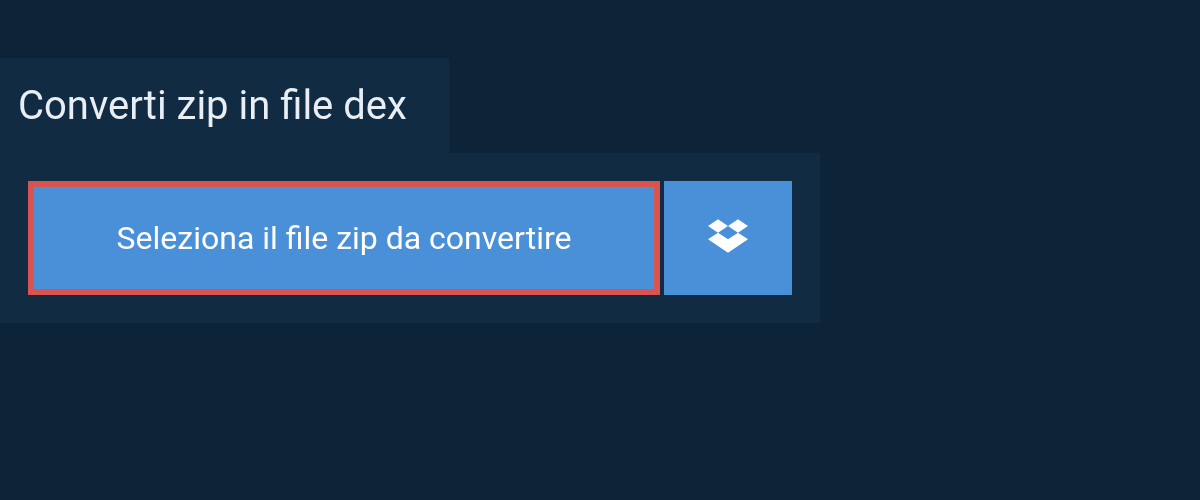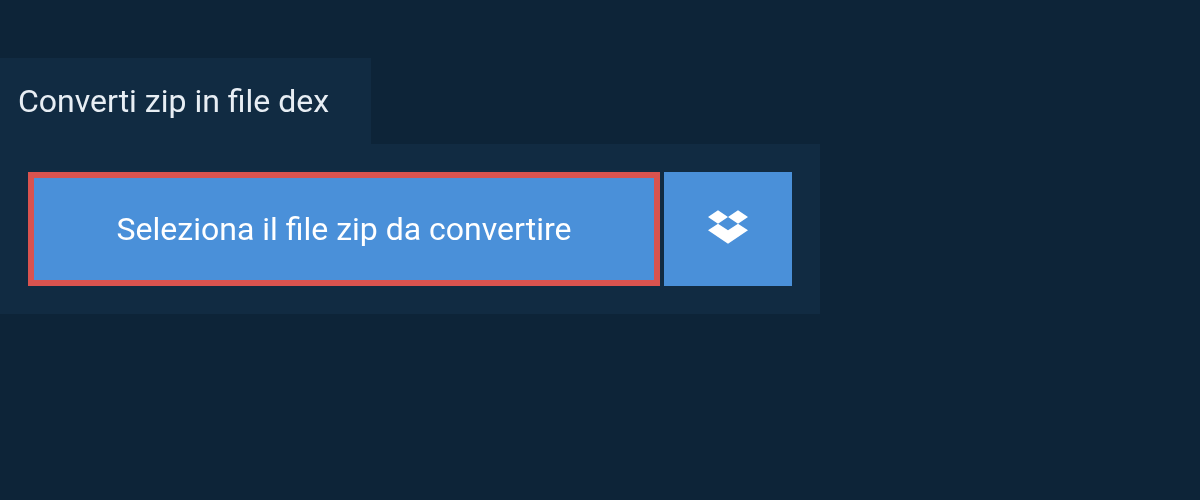--- a/index.html
+++ b/index.html
@@ -16,21 +16,21 @@
     }
     .tab-header {
       background-color: #112b42;
       display: inline-block;
       padding: 24px 42px 24px 18px;
       margin-top: 58px;
       margin-left: 0;
     }
     .tab-title {
       color: #e8eef4;
-      font-size: 32px;
+      font-size: 40px;
       font-weight: 400;
     }
     .content-panel {
       background-color: #112b42;
       margin-top: 0;
       padding: 28px 28px 28px 28px;
       width: 820px;
       display: flex;
       align-items: stretch;
       gap: 4px;

